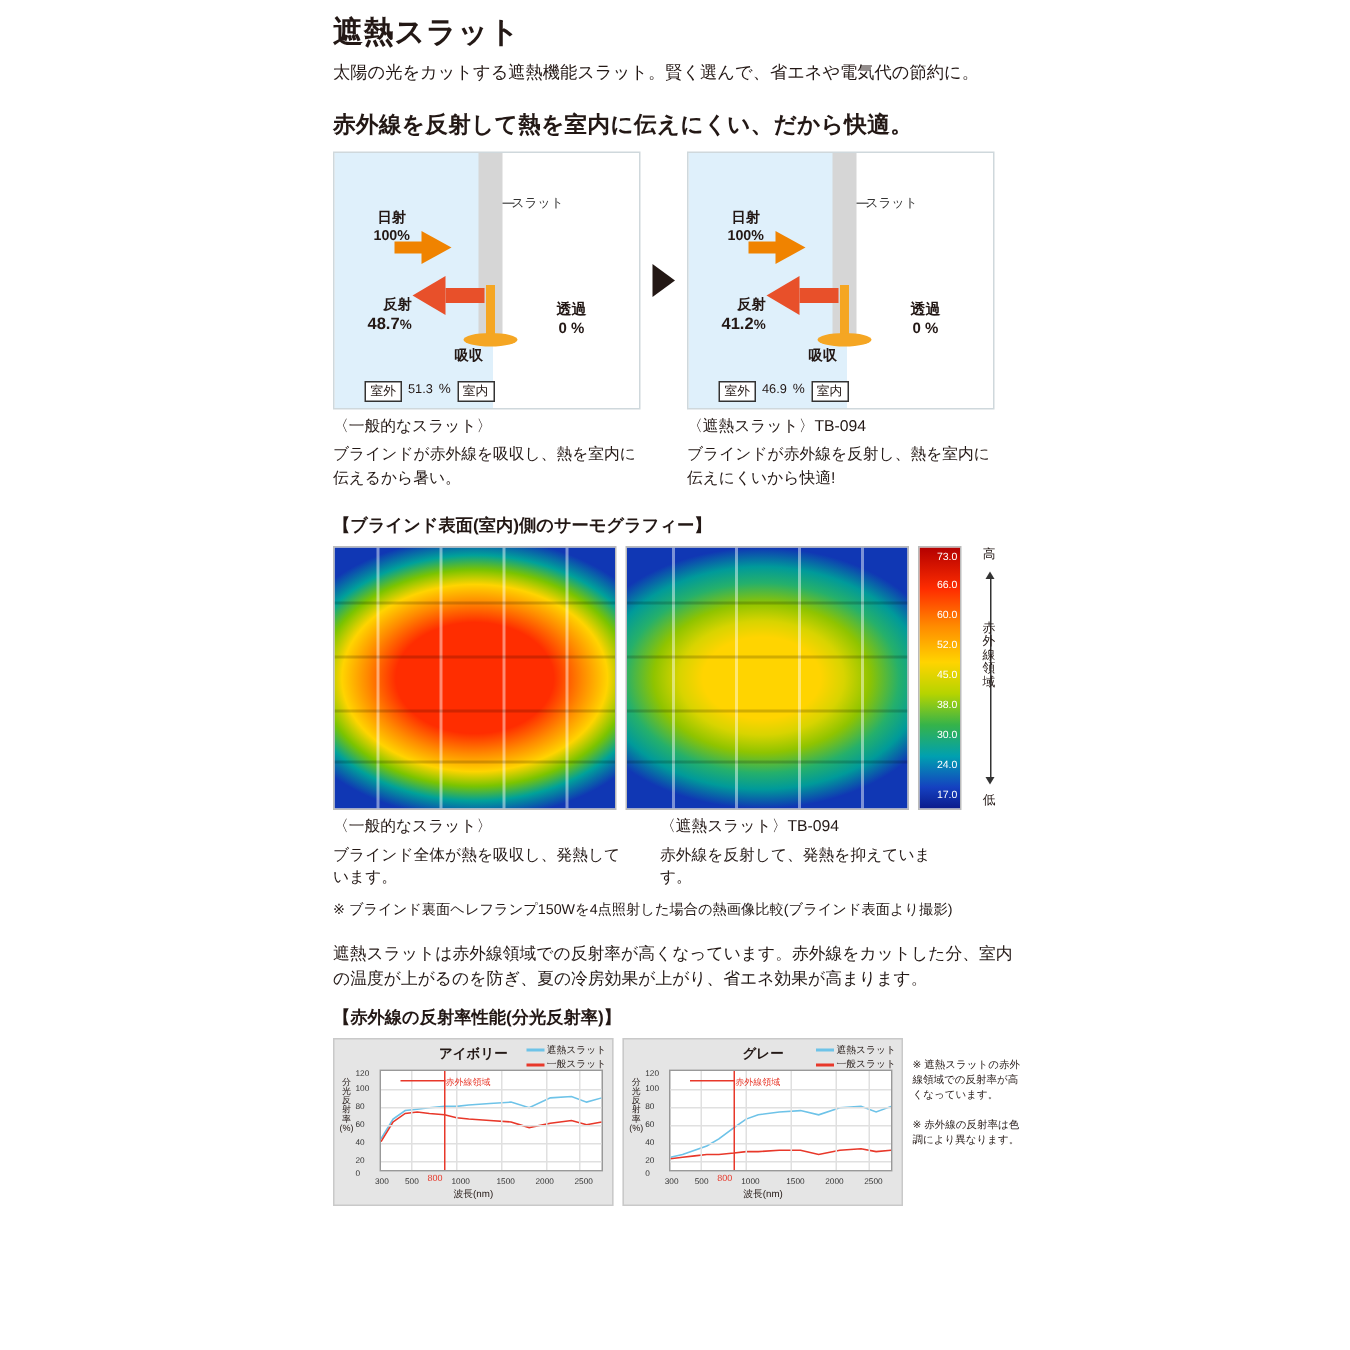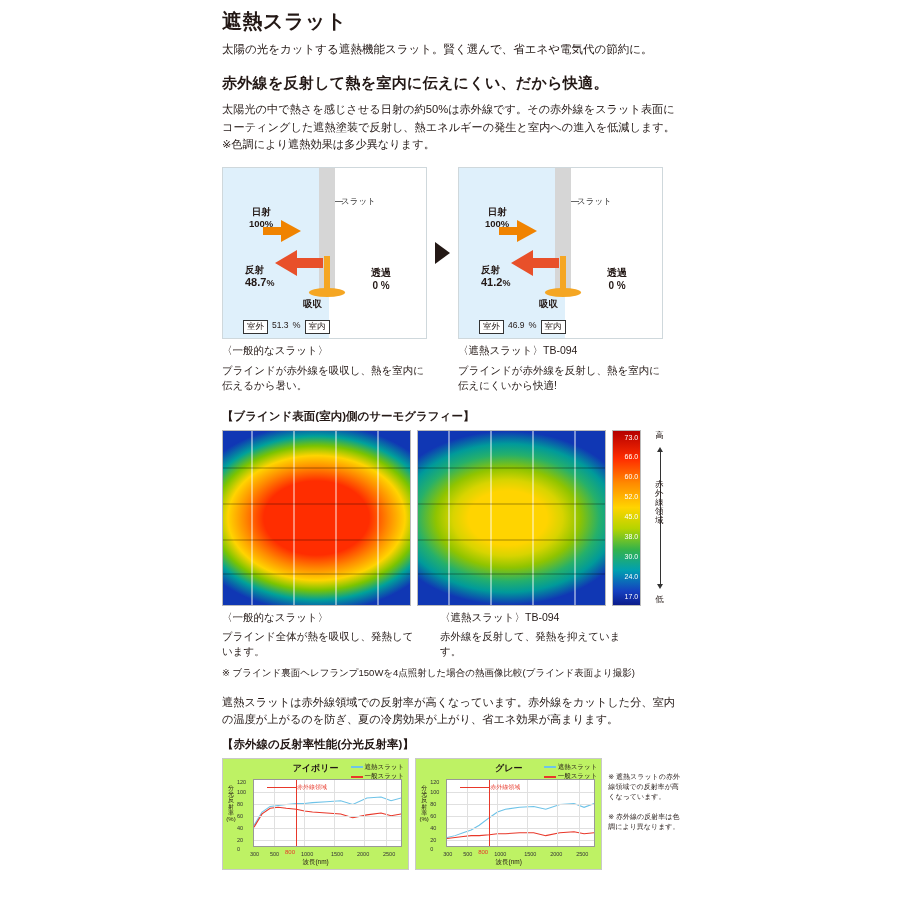--- a/index.html
+++ b/index.html
@@ -26,21 +26,21 @@
     width:205px;height:172px;position:relative;
     background:linear-gradient(90deg,#dff0fb 0%,#dff0fb 52%,#ffffff 52%,#ffffff 100%);
     border:1px solid #cfd8dc;box-sizing:border-box;overflow:hidden;
   }
   .slat{
     position:absolute;left:96px;top:0;width:16px;height:124px;background:#d6d6d6;
   }
   .slat-lbl{position:absolute;left:118px;top:28px;font-size:8.5px;color:#333;}
   .slat-pointer{position:absolute;left:112px;top:33px;width:8px;height:1px;background:#666;}
   .d-nichi{position:absolute;left:26px;top:38px;font-size:9.5px;font-weight:700;text-align:center;line-height:1.25;}
-  .d-hansha{position:absolute;left:22px;top:96px;font-size:9.5px;font-weight:700;text-align:left;line-height:1.25;}
+  .d-hansha{position:absolute;left:22px;top:96px;font-size:9.5px;font-weight:700;text-align:right;line-height:1.25;}
   .d-hansha .big{font-size:11px;}
   .d-tou{position:absolute;left:148px;top:98px;font-size:10px;font-weight:700;text-align:center;line-height:1.3;}
   .d-kyushu{position:absolute;left:80px;top:130px;font-size:9.5px;font-weight:700;text-align:center;line-height:1.2;}
   .d-bottom{position:absolute;left:20px;top:152px;width:170px;font-size:8.5px;display:flex;align-items:flex-start;gap:4px;}
   .boxlab{border:1px solid #333;padding:0 3px;font-size:8.5px;background:#fff;}
   .pct{font-size:9px;}
   .arrow-in{
     position:absolute;left:58px;top:52px;width:0;height:0;
     border-top:11px solid transparent;border-bottom:11px solid transparent;border-left:20px solid #f08300;
   }
@@ -96,21 +96,21 @@
   .scale-labels .axis:before,.scale-labels .axis:after{
     content:"";position:absolute;left:-3px;width:0;height:0;border-left:3.5px solid transparent;border-right:3.5px solid transparent;
   }
   .scale-labels .axis:before{top:-5px;border-bottom:5px solid #333;}
   .scale-labels .axis:after{bottom:-5px;border-top:5px solid #333;}
 
   .note{font-size:9.5px;line-height:1.5;margin:6px 0 14px 0;}
 
   
   .graphs{display:flex;gap:6px;align-items:flex-start;margin-top:4px;}
-  .gbox{width:188px;height:112px;border:1px solid #c9c9c9;box-sizing:border-box;position:relative;background:#bef264;}
+  .gbox{width:188px;height:112px;border:1px solid #c9c9c9;box-sizing:border-box;position:relative;background:#e5e5e5;}
   .gtitle{font-size:9px;text-align:center;margin-top:3px;font-weight:600;}
   .glegend{position:absolute;right:4px;top:3px;font-size:6.5px;line-height:1.5;}
   .glegend i{display:inline-block;width:12px;height:2px;vertical-align:middle;margin-right:2px;}
   .gplot{position:absolute;left:30px;right:6px;top:20px;bottom:22px;border:1px solid #999;background:#fff;}
   .gplot .grid-v{position:absolute;top:0;bottom:0;width:1px;background:#e0e0e0;}
   .gplot .grid-h{position:absolute;left:0;right:0;height:1px;background:#e0e0e0;}
   .gplot .irline{position:absolute;top:0;bottom:0;width:1px;background:#e8382a;}
   .irlabel{position:absolute;font-size:6px;color:#e8382a;}
   .irlabel .bar{display:inline-block;width:30px;height:1px;background:#e8382a;vertical-align:middle;}
   .yaxis-lab{position:absolute;left:3px;top:26px;width:10px;font-size:6px;line-height:1.05;text-align:center;}
@@ -123,21 +123,20 @@
 </style>
 </head>
 <body>
 
 <div class="page">
   <div class="content">
 
     <h1 class="title">遮熱スラット</h1>
     <p class="lead">太陽の光をカットする遮熱機能スラット。賢く選んで、省エネや電気代の節約に。</p>
     <h2 class="subtitle">赤外線を反射して熱を室内に伝えにくい、だから快適。</h2>
-    <p class="para">太陽光の中で熱さを感じさせる日射の約50%は赤外線です。その赤外線をスラット表面にコーティングした遮熱塗装で反射し、熱エネルギーの発生と室内への進入を低減します。※色調により遮熱効果は多少異なります。</p>
 
 
     <div class="diag-row">
 
       <div class="diag">
         <div class="slat"></div>
         <div class="slat-pointer"></div>
         <div class="slat-lbl">スラット</div>
         <div class="arrow-in-tail"></div>
         <div class="arrow-in"></div>

